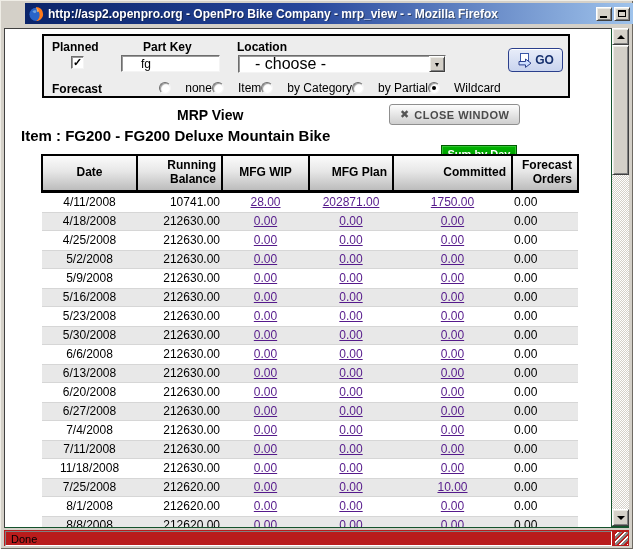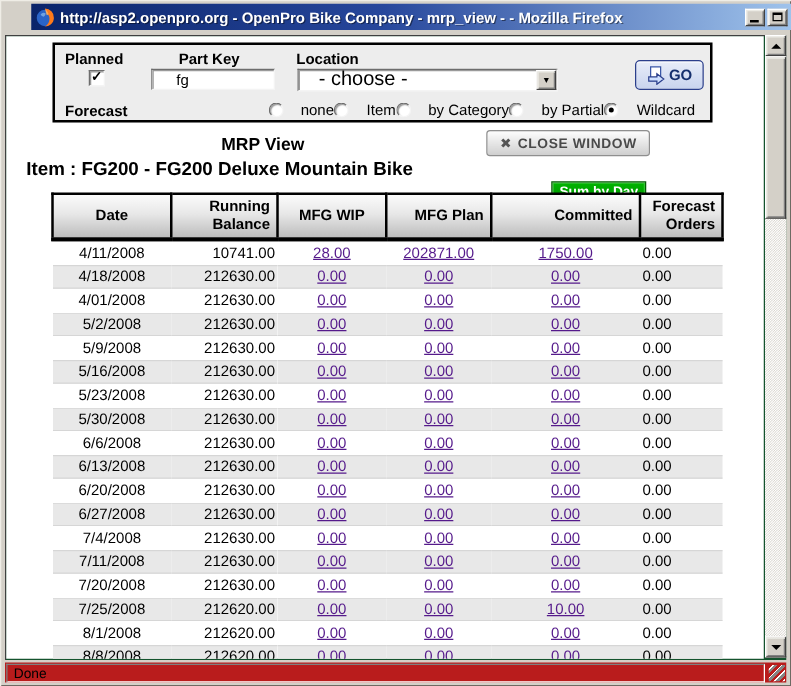--- a/index.html
+++ b/index.html
@@ -54,21 +54,21 @@
   .select-btn{width:16px;height:100%;background:#d4d0c8;border:1px solid;
     border-color:#fff #404040 #404040 #fff;box-shadow:inset 1px 1px 0 #ecebe5, inset -1px -1px 0 #808080;
     display:flex;align-items:center;justify-content:center;font-size:7px;color:#000;flex:0 0 auto;}
   .go-btn{position:absolute;left:464px;top:12px;width:55px;height:24px;
     background:linear-gradient(#e8edf9,#c9d4ee);border:1px solid #2b3f8c;border-radius:4px;
     display:flex;align-items:center;justify-content:center;gap:2px;cursor:pointer;
     box-shadow:inset 0 1px 0 #fff;}
   .go-label{font-size:12px;font-weight:bold;color:#16306e;}
   .fc-label{left:8px;top:46px;}
   .fc-opts{position:absolute;left:60px;right:12px;top:43px;height:18px;
-    display:flex;justify-content:flex-end;align-items:center;}
+    display:flex;justify-content:center;align-items:center;}
   .fc-opt{display:flex;align-items:center;gap:14px;cursor:pointer;}
   .radio{width:12px;height:12px;border-radius:50%;background:#fff;position:relative;
     border:1px solid;border-color:#6d6d6d #f4f4f4 #f4f4f4 #6d6d6d;
     box-shadow:inset 1px 1px 1px #9a9a9a;flex:0 0 auto;}
   .radio.sel::after{content:"";position:absolute;left:3px;top:3px;width:4px;height:4px;
     border-radius:50%;background:#000;}
   .radio-label{font-size:12px;color:#000;white-space:nowrap;}
 
   
   .mrp-title{position:absolute;left:172px;top:78px;font-size:14px;font-weight:bold;color:#000;}
@@ -246,21 +246,21 @@
               </tr>
               <tr>
                 <td class="c0">4/18/2008</td>
                 <td class="c1">212630.00</td>
                 <td class="c2"><a href="#">0.00</a></td>
                 <td class="c3"><a href="#">0.00</a></td>
                 <td class="c4"><a href="#">0.00</a></td>
                 <td class="c5">0.00</td>
               </tr>
               <tr>
-                <td class="c0">4/01/2008</td>
+                <td class="c0">4/25/2008</td>
                 <td class="c1">212630.00</td>
                 <td class="c2"><a href="#">0.00</a></td>
                 <td class="c3"><a href="#">0.00</a></td>
                 <td class="c4"><a href="#">0.00</a></td>
                 <td class="c5">0.00</td>
               </tr>
               <tr>
                 <td class="c0">5/2/2008</td>
                 <td class="c1">212630.00</td>
                 <td class="c2"><a href="#">0.00</a></td>
@@ -342,21 +342,21 @@
               </tr>
               <tr>
                 <td class="c0">7/11/2008</td>
                 <td class="c1">212630.00</td>
                 <td class="c2"><a href="#">0.00</a></td>
                 <td class="c3"><a href="#">0.00</a></td>
                 <td class="c4"><a href="#">0.00</a></td>
                 <td class="c5">0.00</td>
               </tr>
               <tr>
-                <td class="c0">7/20/2008</td>
+                <td class="c0">11/18/2008</td>
                 <td class="c1">212630.00</td>
                 <td class="c2"><a href="#">0.00</a></td>
                 <td class="c3"><a href="#">0.00</a></td>
                 <td class="c4"><a href="#">0.00</a></td>
                 <td class="c5">0.00</td>
               </tr>
               <tr>
                 <td class="c0">7/25/2008</td>
                 <td class="c1">212620.00</td>
                 <td class="c2"><a href="#">0.00</a></td>

